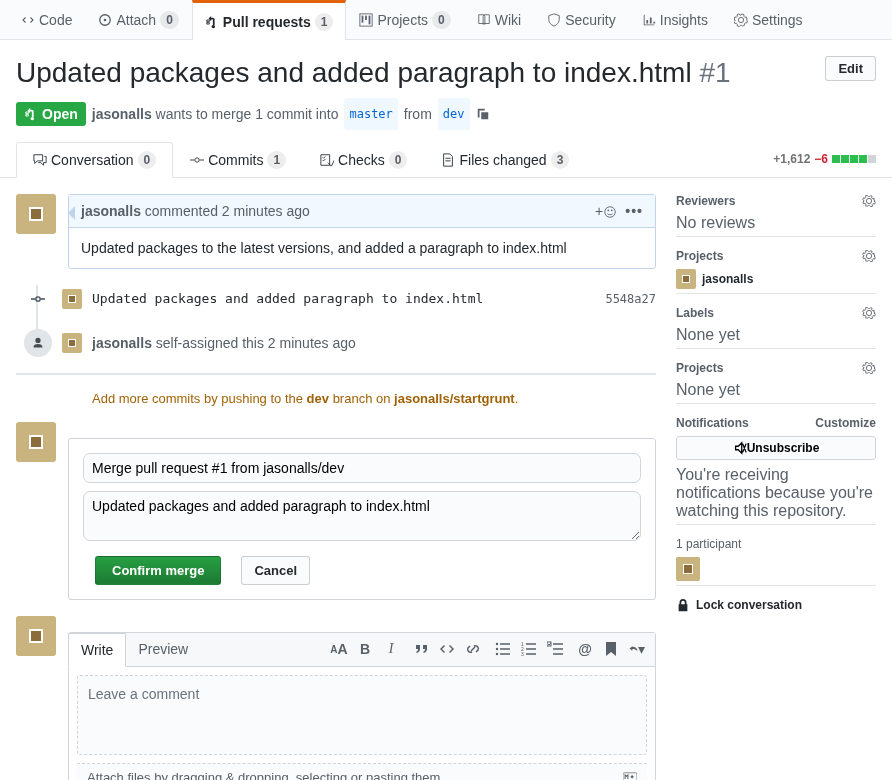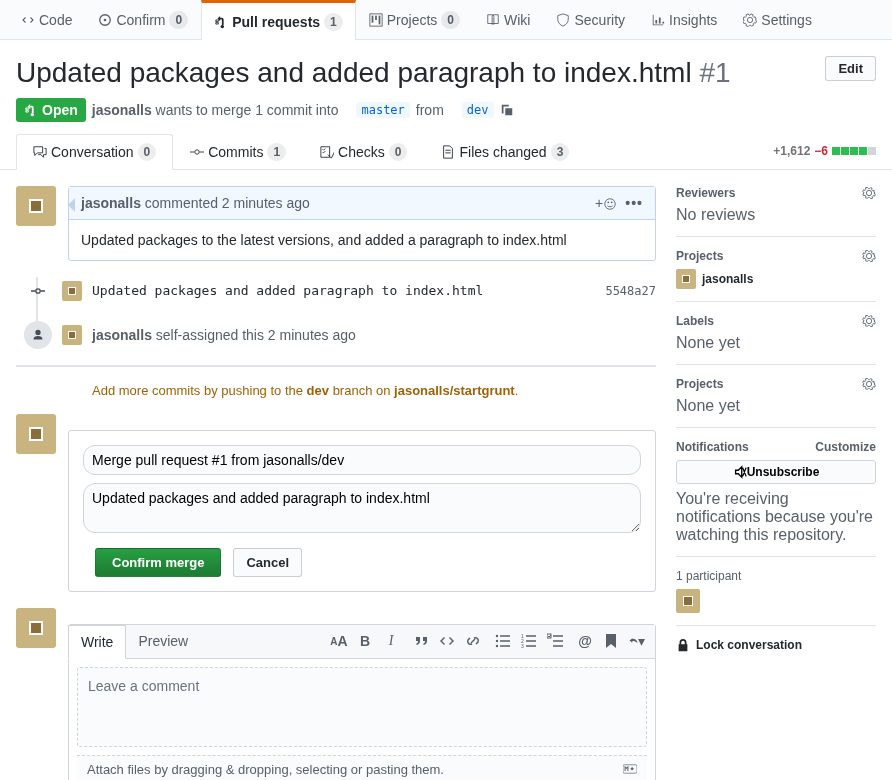--- a/index.html
+++ b/index.html
@@ -10,21 +10,21 @@
   .counter { background: rgba(27,31,35,.08); border-radius: 20px; font-size: 12px; font-weight: 600; padding: 0 6px; line-height: 18px; color: #586069; }
   .icon { width: 14px; height: 14px; fill: currentColor; display: inline-block; vertical-align: text-bottom; }
   .pr-header { padding: 16px 16px 0 16px; }
   .pr-title-row { display: flex; justify-content: space-between; align-items: flex-start; }
   .pr-title { font-weight: 400; font-size: 28px; line-height: 1.2; }
   .pr-title-num { color: #6a737d; font-weight: 300; }
   .btn { background-color: #fafbfc; border: 1px solid rgba(27,31,35,.2); border-radius: 3px; color: #24292e; font-size: 13px; font-weight: 600; padding: 4px 12px; cursor: pointer; margin-left: 12px; }
   .btn-primary { background: linear-gradient(-180deg,#34d058,#28a745 90%); color: #fff; border-color: rgba(27,31,35,.2); padding: 6px 16px; }
   .state-badge { background: #28a745; color: #fff; border-radius: 3px; font-weight: 600; padding: 4px 8px; display: inline-flex; align-items: center; gap: 4px; }
   .pr-meta { color: #586069; margin-top: 8px; display: flex; align-items: center; gap: 6px; flex-wrap: wrap; }
-  .branch { background: #eff7ff; color: #0366d6; font-family: SFMono-Regular,Consolas,monospace; font-size: 12px; padding: 1px 5px; border-radius: 3px; margin-left: 12px; }
+  .branch { background: #eff7ff; color: #0366d6; font-family: SFMono-Regular,Consolas,monospace; font-size: 12px; padding: 9px 5px; border-radius: 3px; }
   .tabnav { border-bottom: 1px solid #e1e4e8; padding: 0 16px; margin-top: 12px; display: flex; justify-content: space-between; align-items: center; }
   .tabnav-tabs { display: flex; }
   .tabnav-tab { padding: 8px 16px; color: #24292e; border: 1px solid transparent; border-bottom: none; display: flex; align-items: center; gap: 4px; cursor: pointer; font-size: 14px; }
   .tabnav-tab.selected { background: #fff; border-color: #e1e4e8; border-bottom: 1px solid #fff; margin-bottom: -1px; border-radius: 3px 3px 0 0; }
   .diff-stats { font-size: 12px; font-weight: 600; display: flex; align-items: center; gap: 4px; }
   .diff-add { color: #737373; }
   .diff-del { color: #cb2431; }
   .diff-blocks { display: flex; gap: 1px; }
   .diff-block { width: 8px; height: 8px; }
   .db-green { background: #2cbe4e; }
@@ -45,34 +45,34 @@
   .timeline-vline { position: absolute; left: 70px; width: 2px; background: #e1e4e8; }
   .timeline-badge { width: 28px; height: 28px; border-radius: 50%; background: #e1e4e8; display: flex; align-items: center; justify-content: center; flex-shrink: 0; }
   .timeline-badge svg { width: 14px; height: 14px; fill: #444d56; }
   .mini-avatar { width: 20px; height: 20px; background: #c9b37e; border-radius: 2px; display:flex;align-items:center;justify-content:center;flex-shrink:0; }
   .mini-avatar .avatar-inner { width: 8px; height: 8px; border-width: 1px; }
   .commit-ref { font-family: SFMono-Regular,Consolas,monospace; font-size: 13px; color: #24292e; }
   .commit-sha { font-family: SFMono-Regular,Consolas,monospace; font-size: 12px; color: #586069; margin-left: auto; }
   .divider-hr { margin: 16px 0; border: none; border-top: 2px solid #e1e4e8; margin-left: 52px; }
   .hint-text { color: #a16207; font-size: 13px; margin-left: 76px; margin-top: 14px; }
   .merge-box { border: 1px solid #d1d5da; border-radius: 3px; padding: 14px; margin-top: 16px; flex: 1; }
-  .merge-box input, .merge-box textarea { width: 100%; border: 1px solid #d1d5da; border-radius: 12px; padding: 6px 8px; font-size: 14px; font-family: inherit; background: #fafbfc; }
+  .merge-box input, .merge-box textarea { width: 100%; border: 1px solid #d1d5da; border-radius: 7px; padding: 6px 8px; font-size: 14px; font-family: inherit; background: #fafbfc; }
   .merge-box textarea { height: 50px; resize: vertical; margin-top: 8px; }
-  .merge-actions { display: flex; margin-top: 12px; }
+  .merge-actions { display: flex; gap: 8px; margin-top: 12px; }
   .new-comment-box { border: 1px solid #d1d5da; border-radius: 3px; margin-top: 16px; flex: 1; }
   .comment-tabs { display: flex; background: #f6f8fa; border-bottom: 1px solid #d1d5da; align-items: center; }
   .comment-tab { padding: 8px 12px; cursor: pointer; font-size: 14px; color: #586069; }
   .comment-tab.selected { background: #fff; border: 1px solid #d1d5da; border-bottom-color: #fff; margin-bottom: -1px; margin-left: -1px; color: #24292e; }
   .toolbar { display: flex; gap: 14px; margin-left: auto; padding-right: 10px; color: #586069; align-items: center; }
   .toolbar-group { display: flex; gap: 10px; }
   .toolbar .ti { cursor: pointer; width: 16px; height: 16px; display: flex; align-items: center; justify-content: center; }
   .toolbar svg { width: 16px; height: 16px; fill: #586069; }
   .comment-textarea { min-height: 80px; padding: 10px; border: 1px dashed #d1d5da; margin: 8px; border-radius: 3px; color: #6a737d; font-size: 14px; background: #fafbfc; }
   .attach-hint { padding: 6px 10px; border-top: 1px dashed #d1d5da; font-size: 13px; color: #586069; background: #fafbfc; margin: 0 8px 8px 8px; border-radius: 0 0 3px 3px; display: flex; justify-content: space-between; align-items: center; }
-  .sidebar-sec { padding-bottom: 12px; margin-bottom: 12px; border-bottom: 1px solid #e1e4e8; }
+  .sidebar-sec { padding-bottom: 4px; margin-bottom: 12px; border-bottom: 1px solid #e1e4e8; }
   .sidebar-sec-head { display: flex; justify-content: space-between; align-items: center; font-weight: 600; font-size: 12px; color: #586069; margin-bottom: 6px; }
   .sidebar-sec-head svg { width: 14px; height: 14px; fill: #586069; cursor: pointer; }
   .sidebar-text { font-size: 16px; color: #586069; }
   .sidebar-assignee { display: flex; align-items: center; gap: 6px; font-size: 12px; font-weight: 600; }
   .unsub-btn { width: 100%; background: #fafbfc; border: 1px solid #d1d5da; border-radius: 3px; padding: 4px; font-size: 12px; font-weight: 600; display: flex; align-items: center; justify-content: center; cursor: pointer; margin-top: 6px; }
   .customize { font-size: 12px; color: #586069; cursor: pointer; }
   .participant { width: 24px; height: 24px; background: #c9b37e; border-radius: 2px; margin-top: 6px; display:flex;align-items:center;justify-content:center; }
   .participant .avatar-inner { width:10px;height:10px;border-width:1px; }
   .lock-row { display: flex; align-items: center; gap: 6px; font-size: 12px; font-weight: 600; color: #24292e; cursor: pointer; }
   .user-circle { width: 28px; height: 28px; border-radius: 50%; background: #e1e4e8; display: flex; align-items: center; justify-content: center; }
@@ -86,21 +86,21 @@
     <svg class="icon" viewBox="0 0 16 16">
         <path d="M4.7 11.3L1.4 8l3.3-3.3.9.9L3.2 8l2.4 2.4-.9.9zm6.6 0l-.9-.9L12.8 8l-2.4-2.4.9-.9L14.6 8l-3.3 3.3z"></path>
       </svg>
     <span>Code</span>
   </div>
   <div class="repo-nav-item">
     <svg class="icon" viewBox="0 0 16 16">
         <circle cx="8" cy="8" r="6" fill="none" stroke="currentColor" stroke-width="1.5"></circle>
         <circle cx="8" cy="8" r="1.5"></circle>
       </svg>
-    <span>Confirm</span>
+    <span>Attach</span>
     <span class="counter">0</span>
   </div>
   <div class="repo-nav-item selected">
     <svg class="icon" viewBox="0 0 16 16">
         <path d="M11 11.3V5a2 2 0 00-2-2H7V1L4 4l3 3V5h2v6.3a2 2 0 101 0zM3 4.7a2 2 0 101 0v6.6a2 2 0 10-1 0V4.7z"></path>
       </svg>
     <span>Pull requests</span>
     <span class="counter">1</span>
   </div>
   <div class="repo-nav-item">

